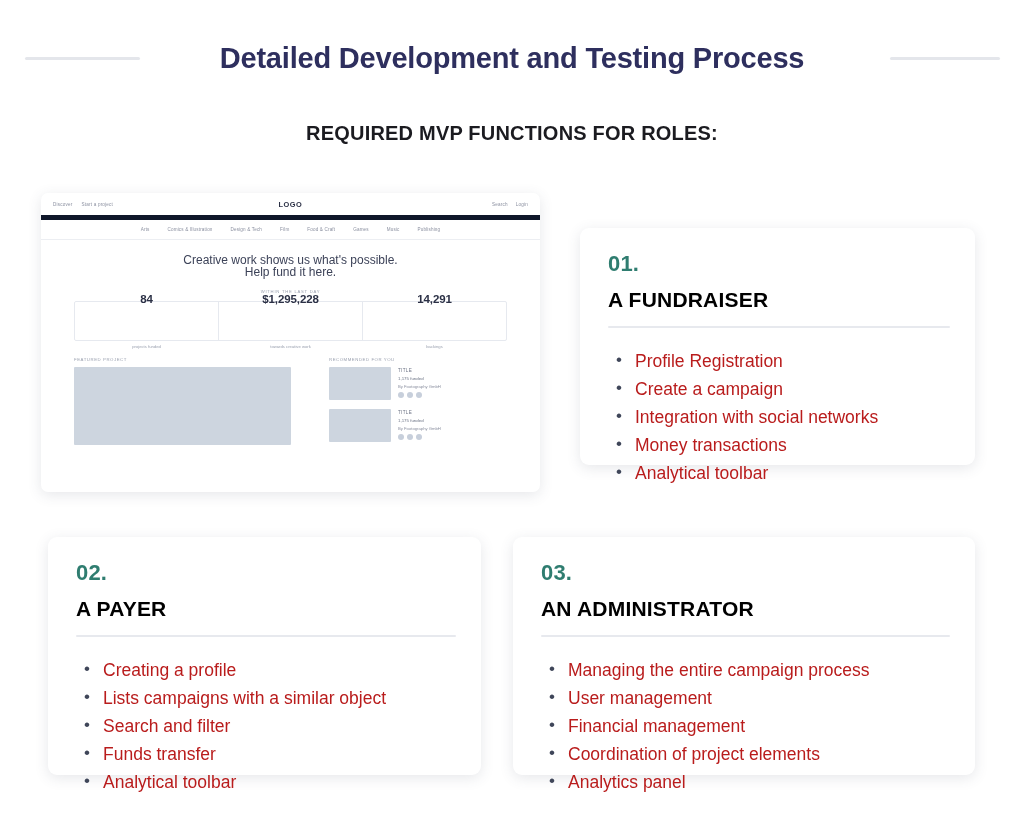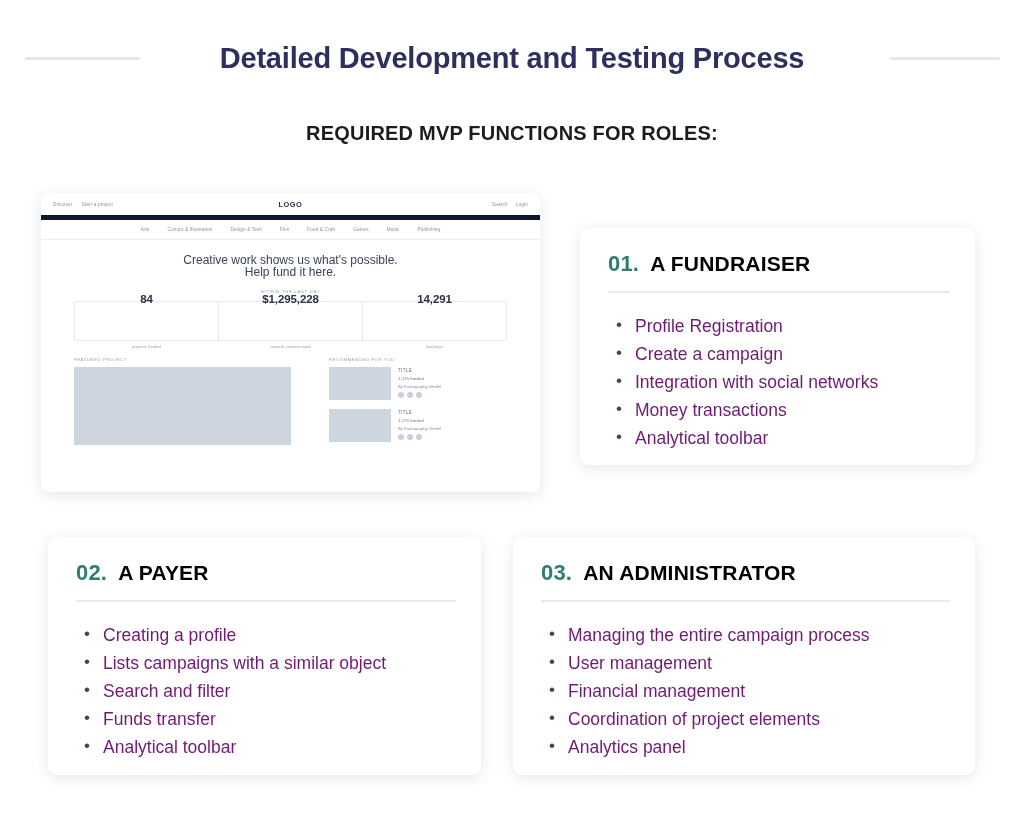--- a/index.html
+++ b/index.html
@@ -89,27 +89,28 @@
     position:absolute; background:#fff; border-radius:9px;
     box-shadow: 0 3px 14px rgba(60,70,95,.13);
   }
   .card-1 { left:580px; top:228px; width:395px; height:237px; }
   .card-2 { left:48px;  top:537px; width:433px; height:238px; }
   .card-3 { left:513px; top:537px; width:462px; height:238px; }
 
   .card-head {
     display:flex; align-items:baseline; gap:11px;
     padding:23px 0 0 28px;
+    flex-direction:column;
   }
   .card-num { font-size:22px; font-weight:700; color:#2f7d70; letter-spacing:.2px; }
   .card-title { font-size:21px; font-weight:700; color:#000000; letter-spacing:.2px; }
   .card-divider { height:2px; background:#e7e9ee; margin:14px 25px 0 28px; border-radius:1px; }
   .card-list { list-style:none; padding:19px 0 0 36px; }
   .card-list li {
-    position:relative; font-size:17.5px; color:#701a75;
+    position:relative; font-size:17.5px; color:#b91c1c;
     line-height:28px; padding-left:19px; white-space:nowrap;
   }
   .card-list li::before {
     content:"\2022"; position:absolute; left:0; top:-1px;
     color:#3f4659; font-size:17px;
   }
 </style>
 </head>
 <body>
 

